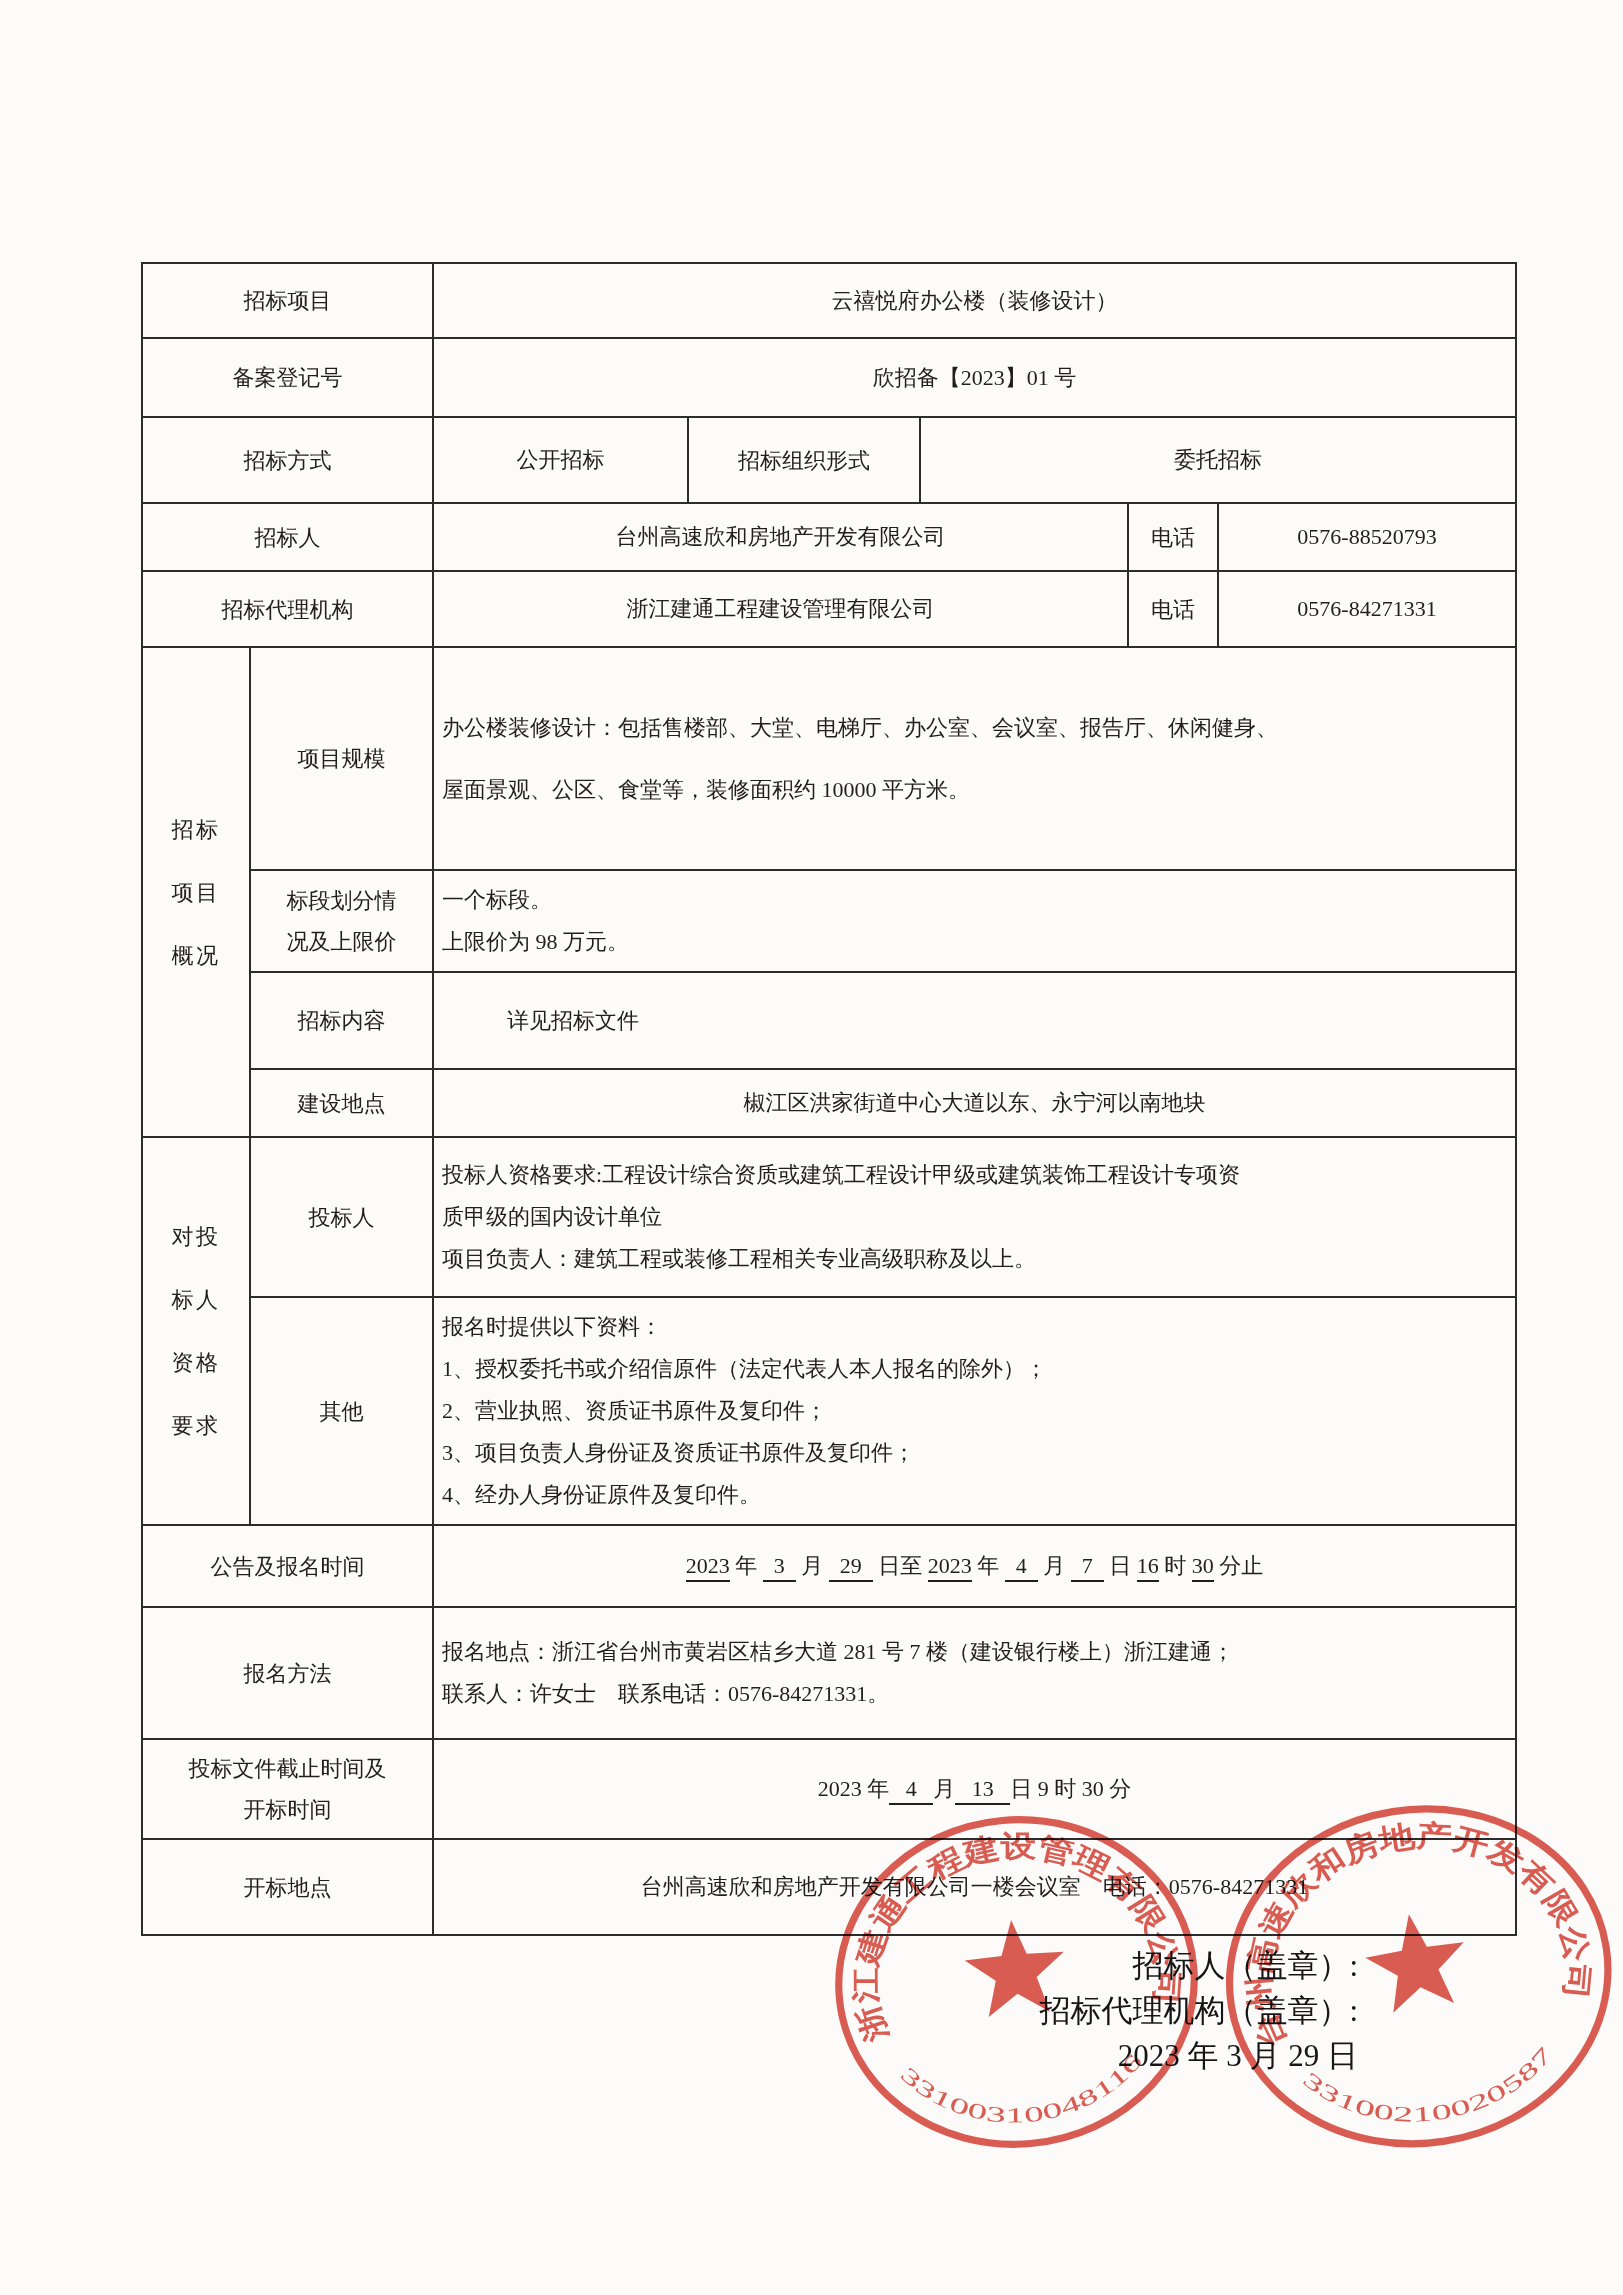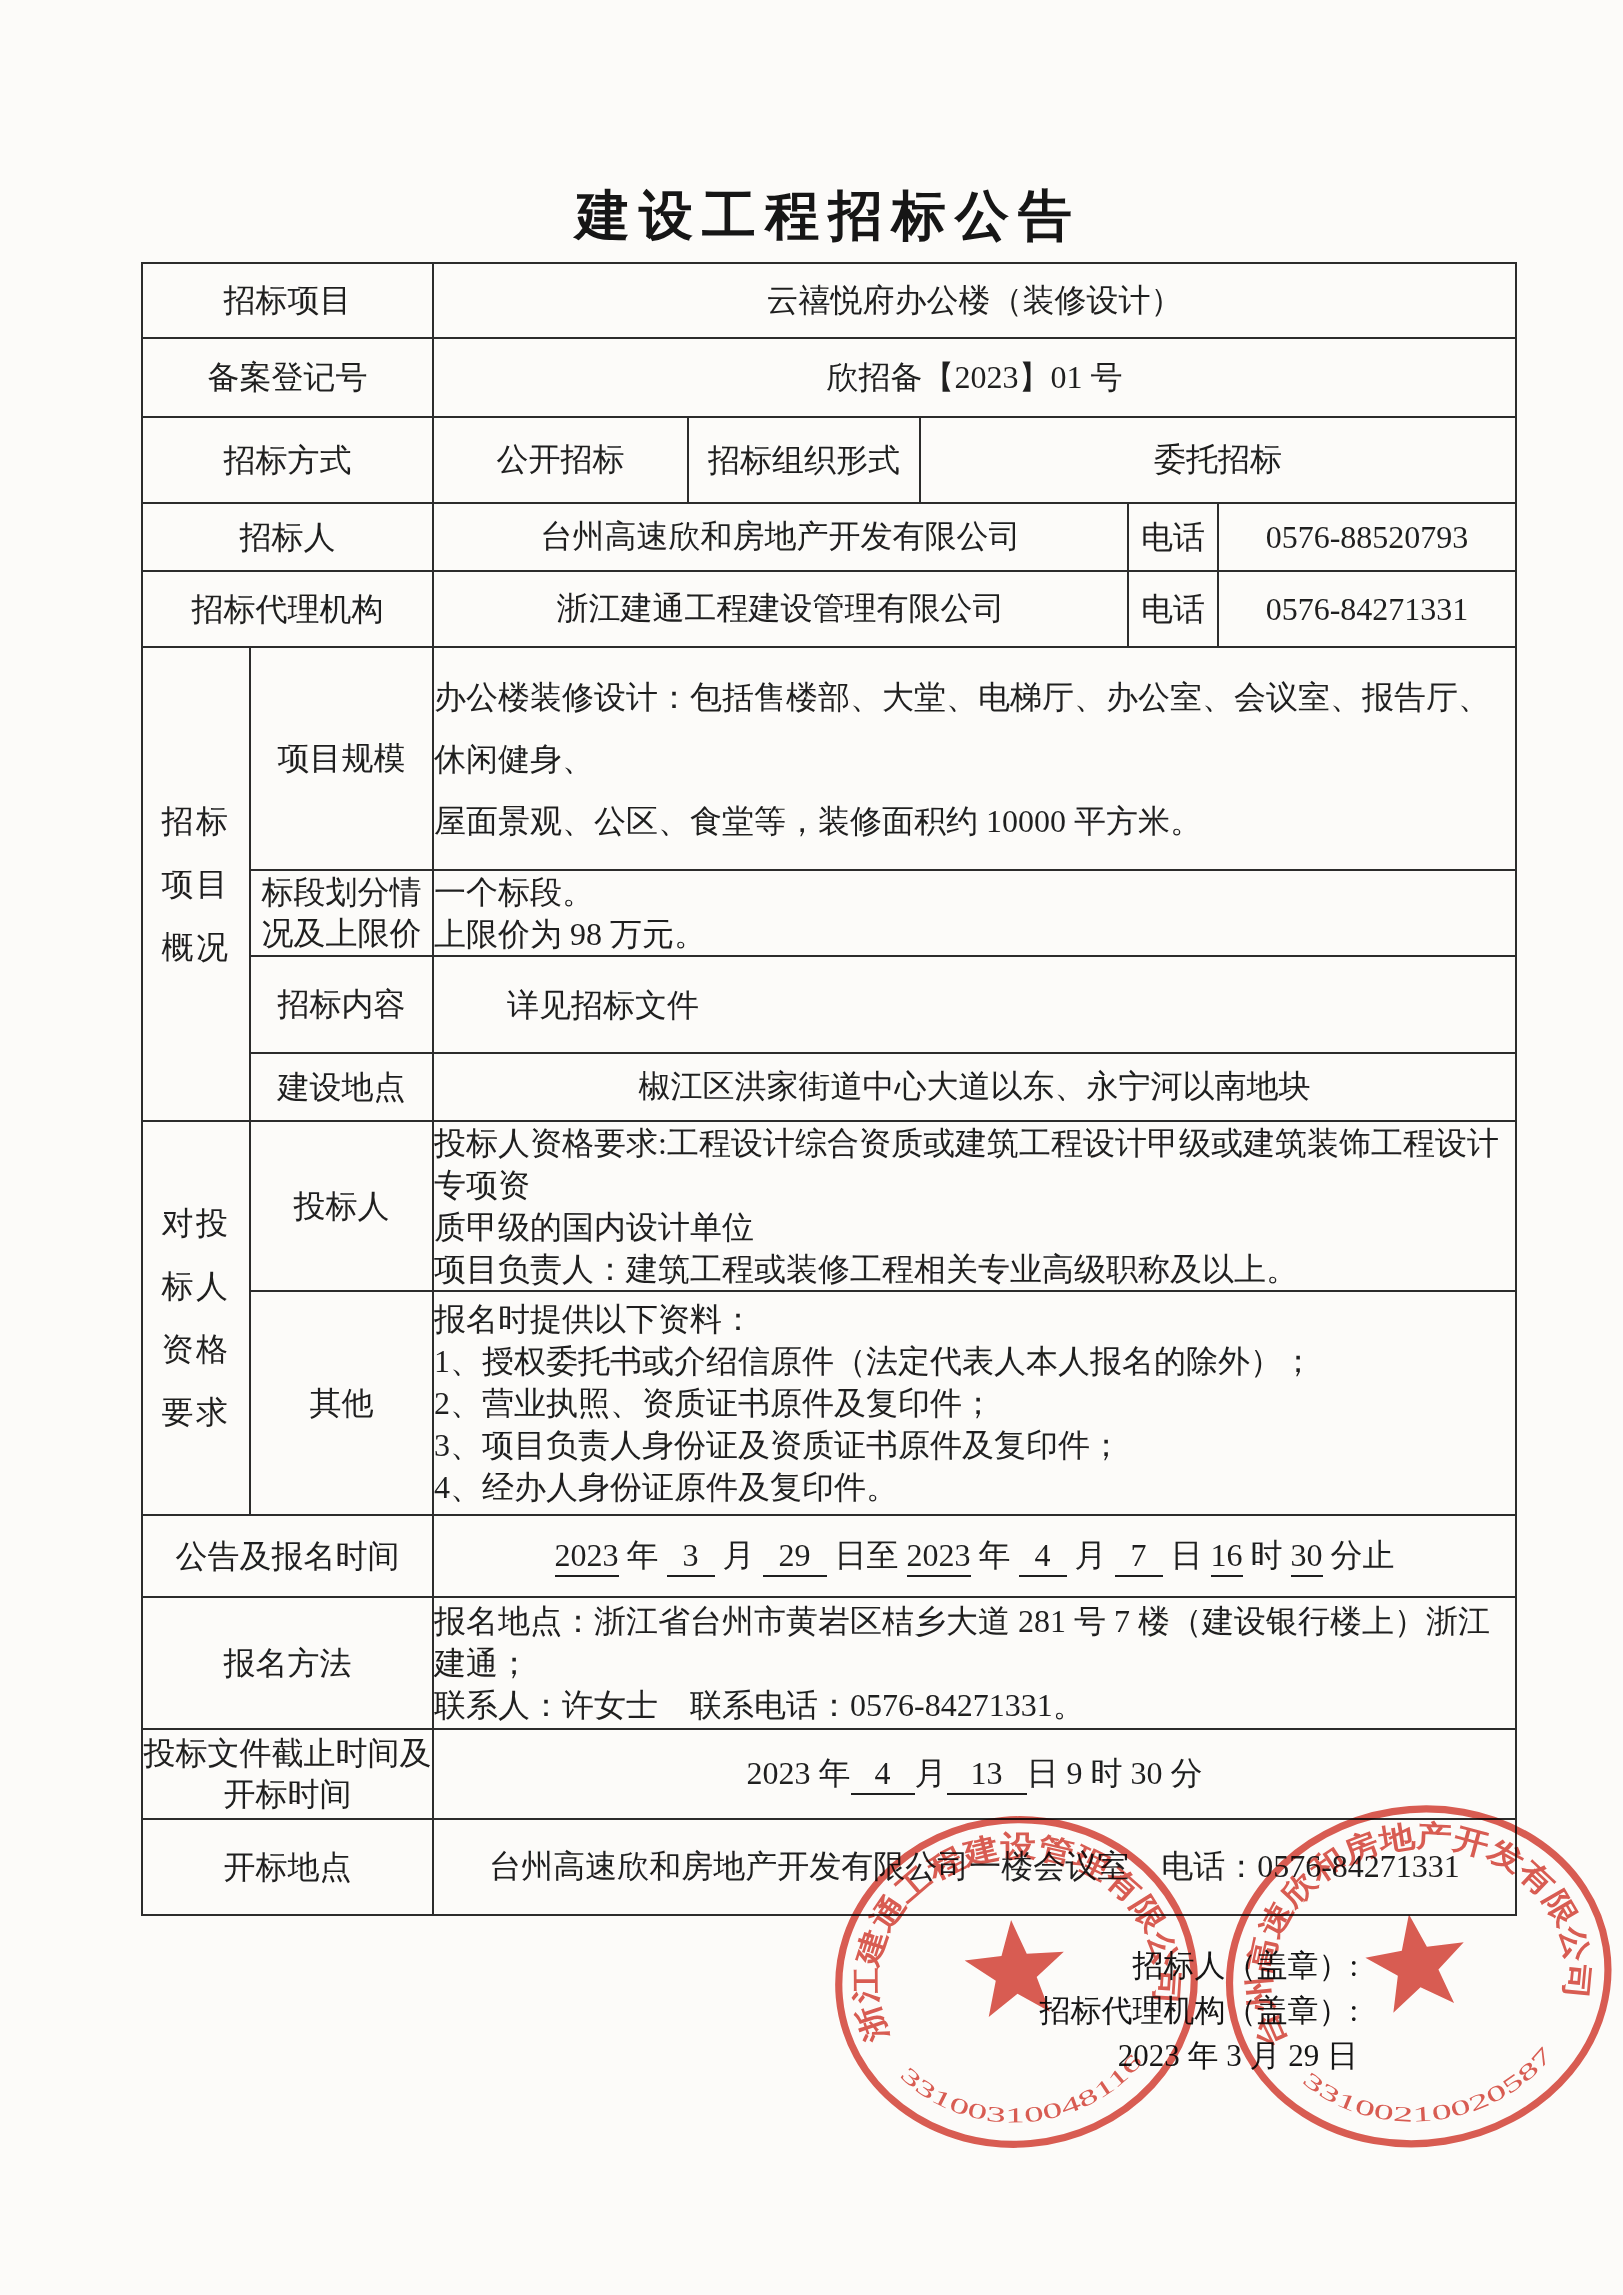--- a/index.html
+++ b/index.html
@@ -18,22 +18,22 @@
     font-weight:900;
     font-size:54px;line-height:56px;letter-spacing:9.2px;
     color:#161616;
   }
   table.bid-table{
     position:absolute;left:141px;top:262px;width:1375px;
     border-collapse:collapse;table-layout:fixed;
   }
   table.bid-table td{
     border:2px solid #2c2c2c;
-    padding:0;
-    font-size:32px;
+    padding:8px;
+    font-size:22px;
     vertical-align:middle;
     color:#1f1f1f;
   }
   .lbl{text-align:center;white-space:pre-line;line-height:41px;}
   .vlbl{text-align:center;white-space:pre-line;line-height:63px;letter-spacing:2.6px;}
   .val-center{text-align:center;white-space:pre-line;}
   .content{padding:3.9px 19.6px;white-space:pre-line;line-height:42px;text-align:left;}
   .content.wide-lines{line-height:62px;border-radius:13px;}
   .content.indent{padding-left:73px;border-radius:11px;}
   .seg-line{text-align:center;white-space:pre;}
@@ -46,21 +46,20 @@
   .stamp{position:absolute;mix-blend-mode:multiply;opacity:0.87;z-index:4;pointer-events:none;}
   .stamp-left{left:830px;top:1812px;width:373px;height:340px;transform:rotate(-5deg);}
   .stamp-right{left:1221px;top:1801px;width:396px;height:350px;transform:rotate(-9deg);}
   .stamp svg{width:100%;height:100%;}
 </style>
 </head>
 <body>
 
 <div class="page">
 
-  <div class="doc-title">建设工程招标公告</div>
 
   <table class="bid-table">
     <colgroup>
       <col style="width:108px">
         <col style="width:183px">
         <col style="width:255px">
       <col style="width:232px">
         <col style="width:208px">
         <col style="width:90px">
         <col style="width:298px">

